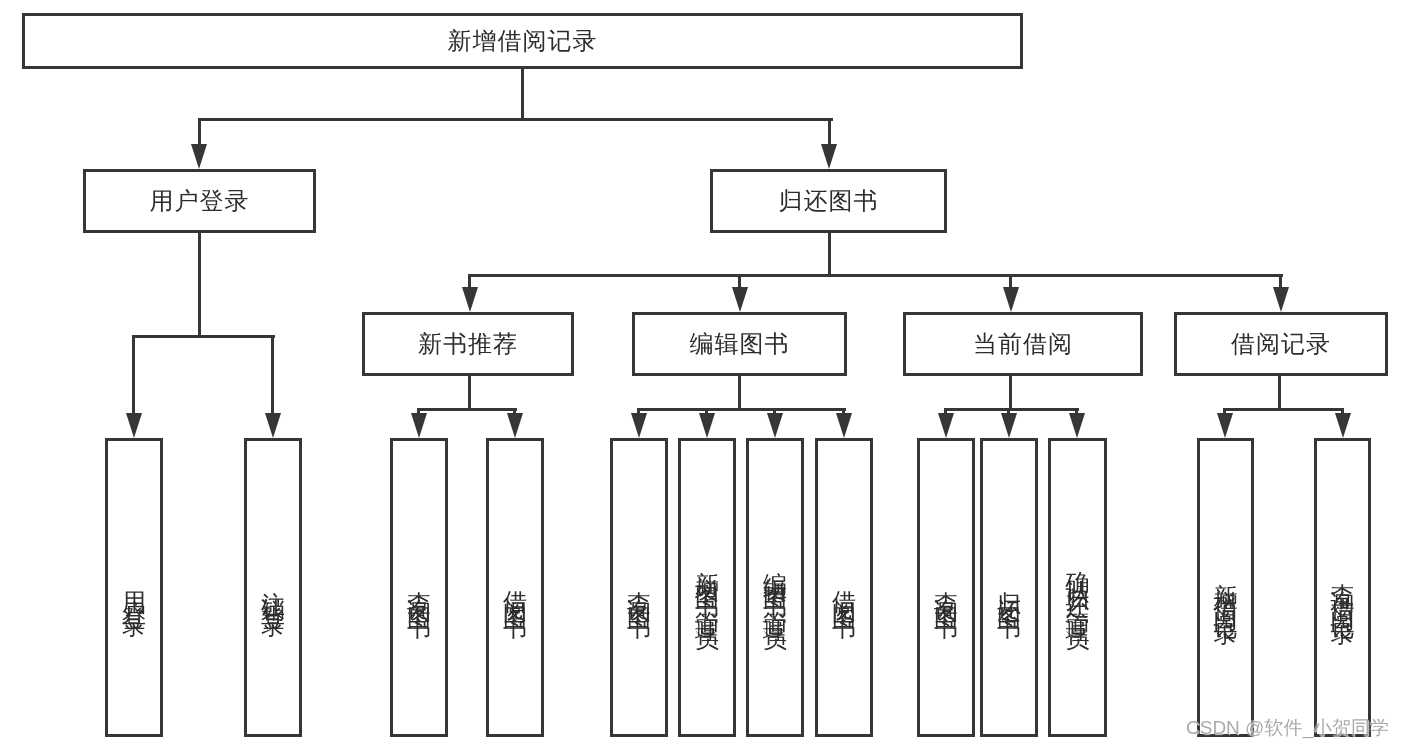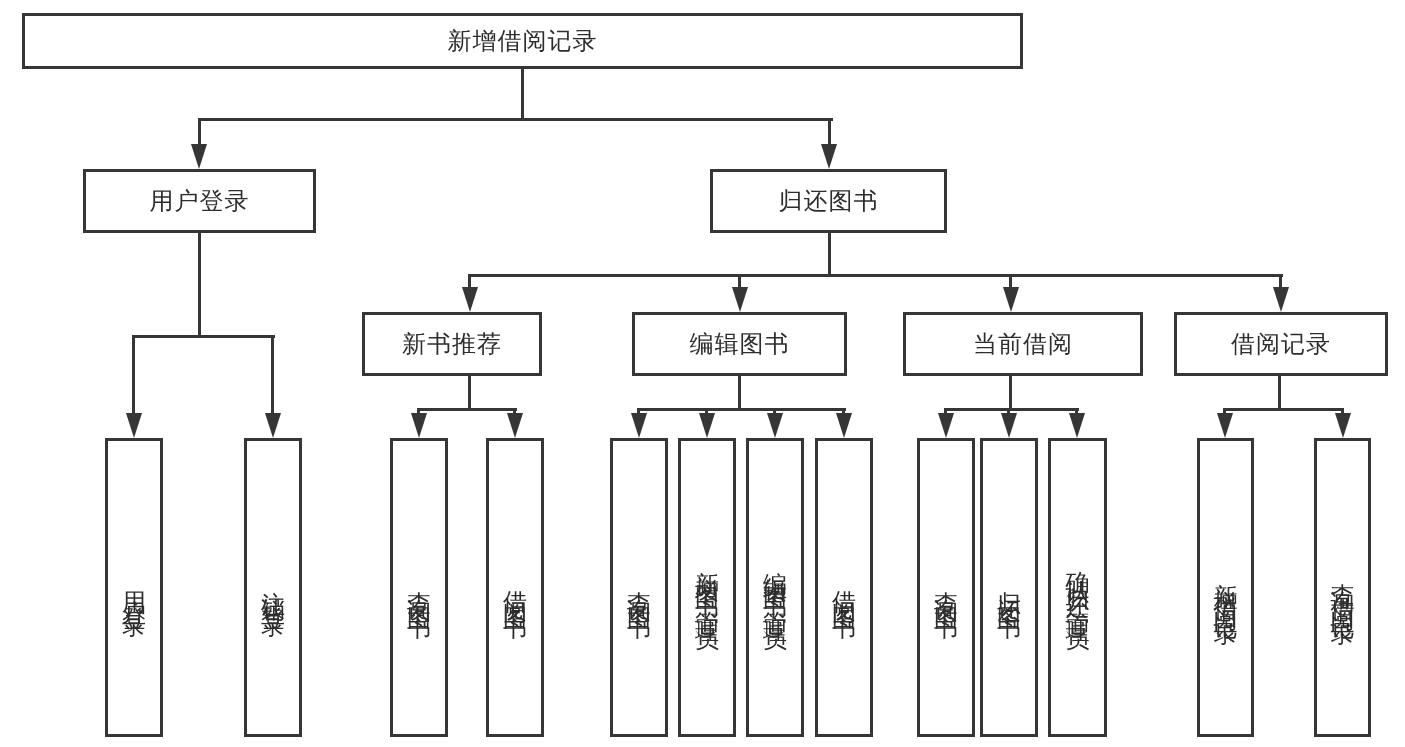--- a/index.html
+++ b/index.html
@@ -95,21 +95,21 @@
   <div class="hline" style="left:468px;top:274px;width:815px;"></div>
   <div class="vline" style="left:468px;top:274px;height:15px;"></div>
   <div class="arrow" style="left:462px;top:287px;"></div>
   <div class="vline" style="left:738px;top:274px;height:15px;"></div>
   <div class="arrow" style="left:732px;top:287px;"></div>
   <div class="vline" style="left:1009px;top:274px;height:15px;"></div>
   <div class="arrow" style="left:1003px;top:287px;"></div>
   <div class="vline" style="left:1279px;top:274px;height:15px;"></div>
   <div class="arrow" style="left:1273px;top:287px;"></div>
 
-  <div class="box" style="left:362px;top:312px;width:180px;height:64px;">
+  <div class="box" style="left:362px;top:312px;width:212px;height:64px;">
     <span>新书推荐</span>
   </div>
   <div class="box" style="left:632px;top:312px;width:215px;height:64px;">
     <span>编辑图书</span>
   </div>
   <div class="box" style="left:903px;top:312px;width:240px;height:64px;">
     <span>当前借阅</span>
   </div>
   <div class="box" style="left:1174px;top:312px;width:214px;height:64px;">
     <span>借阅记录</span>
@@ -186,14 +186,15 @@
     <span>确认归还（管理员）</span>
   </div>
 
   <div class="leaf" style="left:1197px;width:57px;">
     <span>新增借阅记录</span>
   </div>
   <div class="leaf" style="left:1314px;width:57px;">
     <span>查询借阅记录</span>
   </div>
 
+  <div class="watermark">CSDN @软件_小贺同学</div>
 
 </div>
 
 </body></html>

